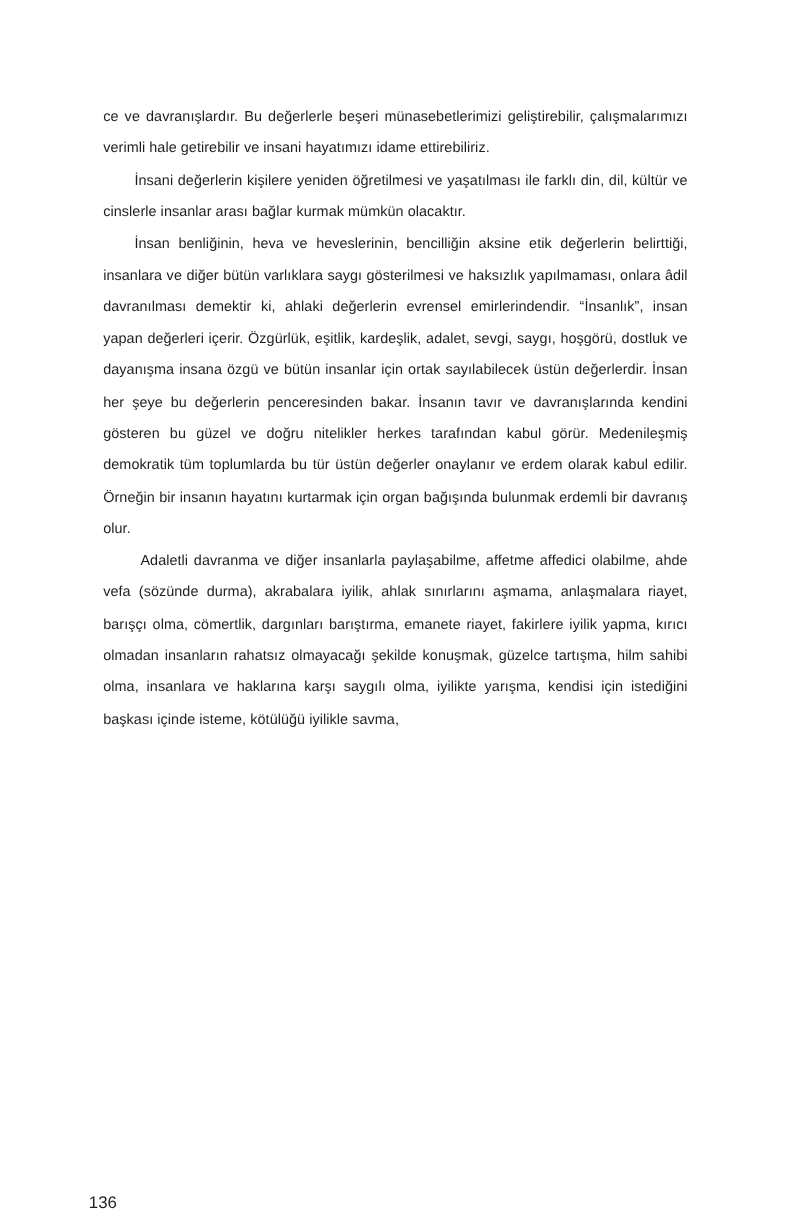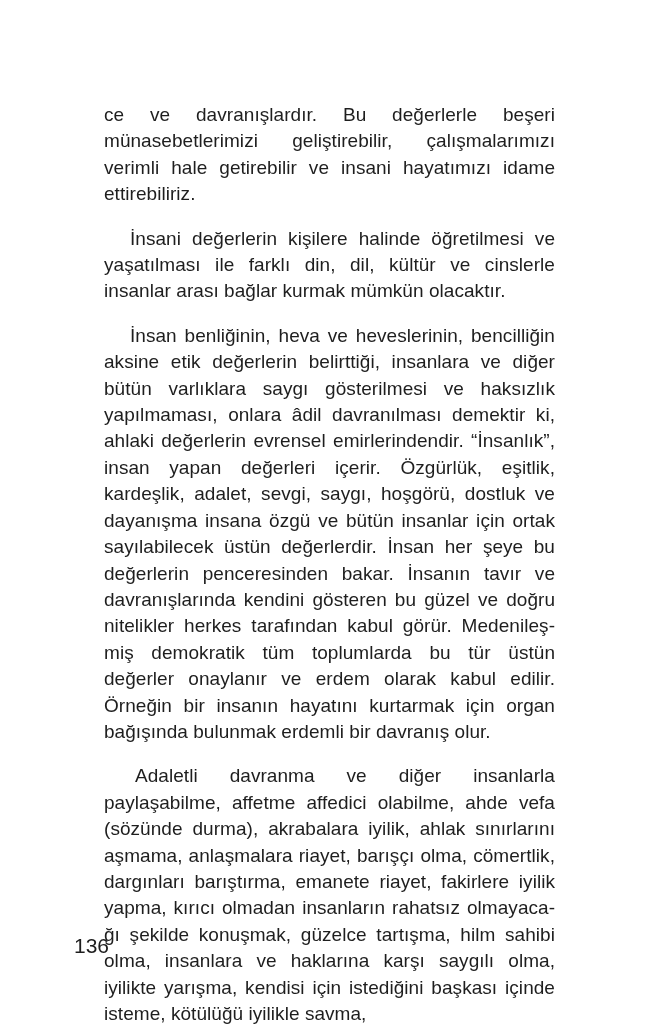--- a/index.html
+++ b/index.html
@@ -6,34 +6,34 @@
   body {
     width: 658px; height: 1024px; background: #ffffff; overflow: hidden;
     position: relative;
     font-family: "Liberation Sans", "DejaVu Sans", sans-serif;
     color: #1e1e1e;
   }
   .page-body {
     position: absolute; left: 86px; top: 84px; width: 487px;
   }
   .para {
-    margin: 18px; font-size: 19px; line-height: 26.4px;
+    margin: 0; font-size: 12px; line-height: 26.4px;
     text-align: justify; text-indent: 26px;
     hyphens: manual; letter-spacing: 0.05px;
   }
   .para.cont { text-indent: 0; }
   .para.extra-indent { text-indent: 31px; }
   .page-number {
-    position: absolute; left: 74px; top: 934px;
-    font-size: 21px; color: #1e1e1e;
+    position: absolute; left: 74px; top: 994px;
+    font-size: 14px; color: #1e1e1e;
   }
 </style>
 </head>
 <body>
 
 <div class="page-body">
   <p class="para cont">ce ve davranışlardır. Bu değerlerle beşeri münasebetlerimizi geliştirebilir, çalışmalarımızı verimli hale getirebilir ve insani hayatımızı idame ettirebiliriz.</p>
-  <p class="para">İnsani değerlerin kişilere halinde öğretilmesi ve yaşatıl­ması ile farklı din, dil, kültür ve cinslerle insanlar arası bağlar kurmak mümkün olacaktır.</p>
+  <p class="para">İnsani değerlerin kişilere yeniden öğretilmesi ve yaşatıl­ması ile farklı din, dil, kültür ve cinslerle insanlar arası bağlar kurmak mümkün olacaktır.</p>
   <p class="para">İnsan benliğinin, heva ve heveslerinin, bencilliğin aksine etik değerlerin belirttiği, insanlara ve diğer bütün varlıklara saygı gösterilmesi ve haksızlık yapılmaması, onlara âdil davra­nılması demektir ki, ahlaki değerlerin evrensel emirlerinden­dir. “İnsanlık”, insan yapan değerleri içerir. Özgürlük, eşitlik, kardeşlik, adalet, sevgi, saygı, hoşgörü, dostluk ve dayanışma insana özgü ve bütün insanlar için ortak sayılabilecek üstün değerlerdir. İnsan her şeye bu değerlerin penceresinden ba­kar. İnsanın tavır ve davranışlarında kendini gösteren bu güzel ve doğru nitelikler herkes tarafından kabul görür. Medenileş­miş demokratik tüm toplumlarda bu tür üstün değerler onay­lanır ve erdem olarak kabul edilir. Örneğin bir insanın hayatını kurtarmak için organ bağışında bulunmak erdemli bir davra­nış olur.</p>
   <p class="para extra-indent">Adaletli davranma ve diğer insanlarla paylaşabilme, af­fetme affedici olabilme, ahde vefa (sözünde durma), akraba­lara iyilik, ahlak sınırlarını aşmama, anlaşmalara riayet, barışçı olma, cömertlik, dargınları barıştırma, emanete riayet, fakir­lere iyilik yapma, kırıcı olmadan insanların rahatsız olmayaca­ğı şekilde konuşmak, güzelce tartışma, hilm sahibi olma, in­sanlara ve haklarına karşı saygılı olma, iyilikte yarışma, kendisi için istediğini başkası içinde isteme, kötülüğü iyilikle savma,</p>
 </div>
 
 <div class="page-number">136</div>
 
 </body></html>

